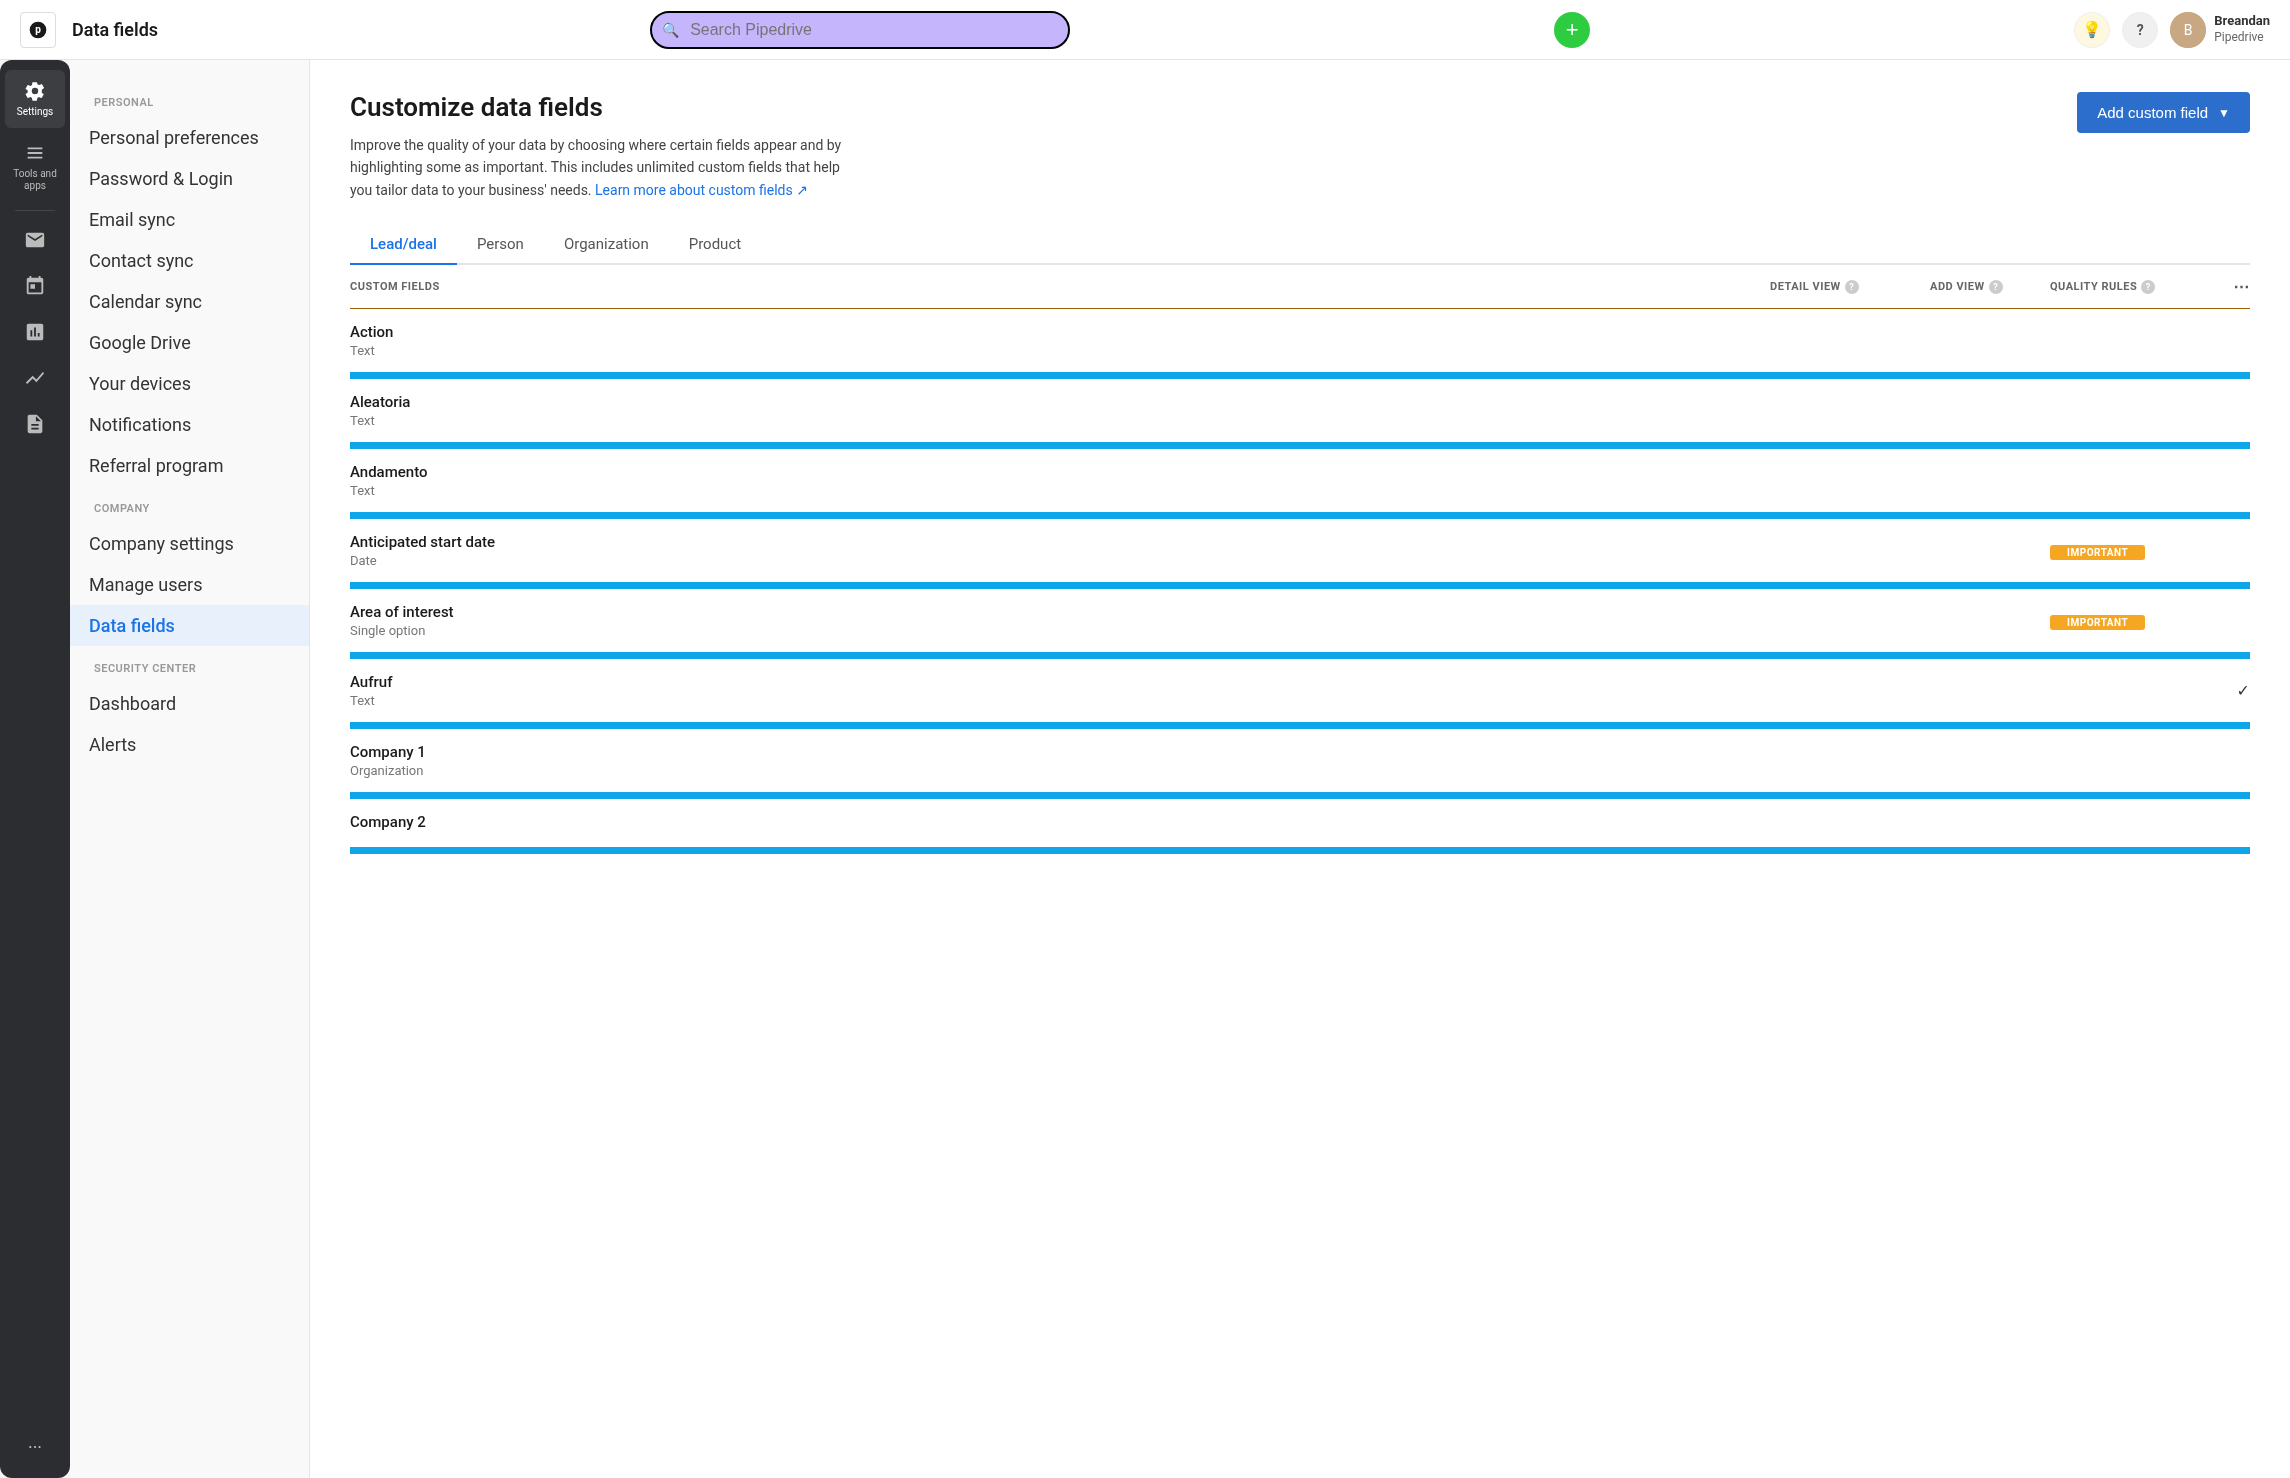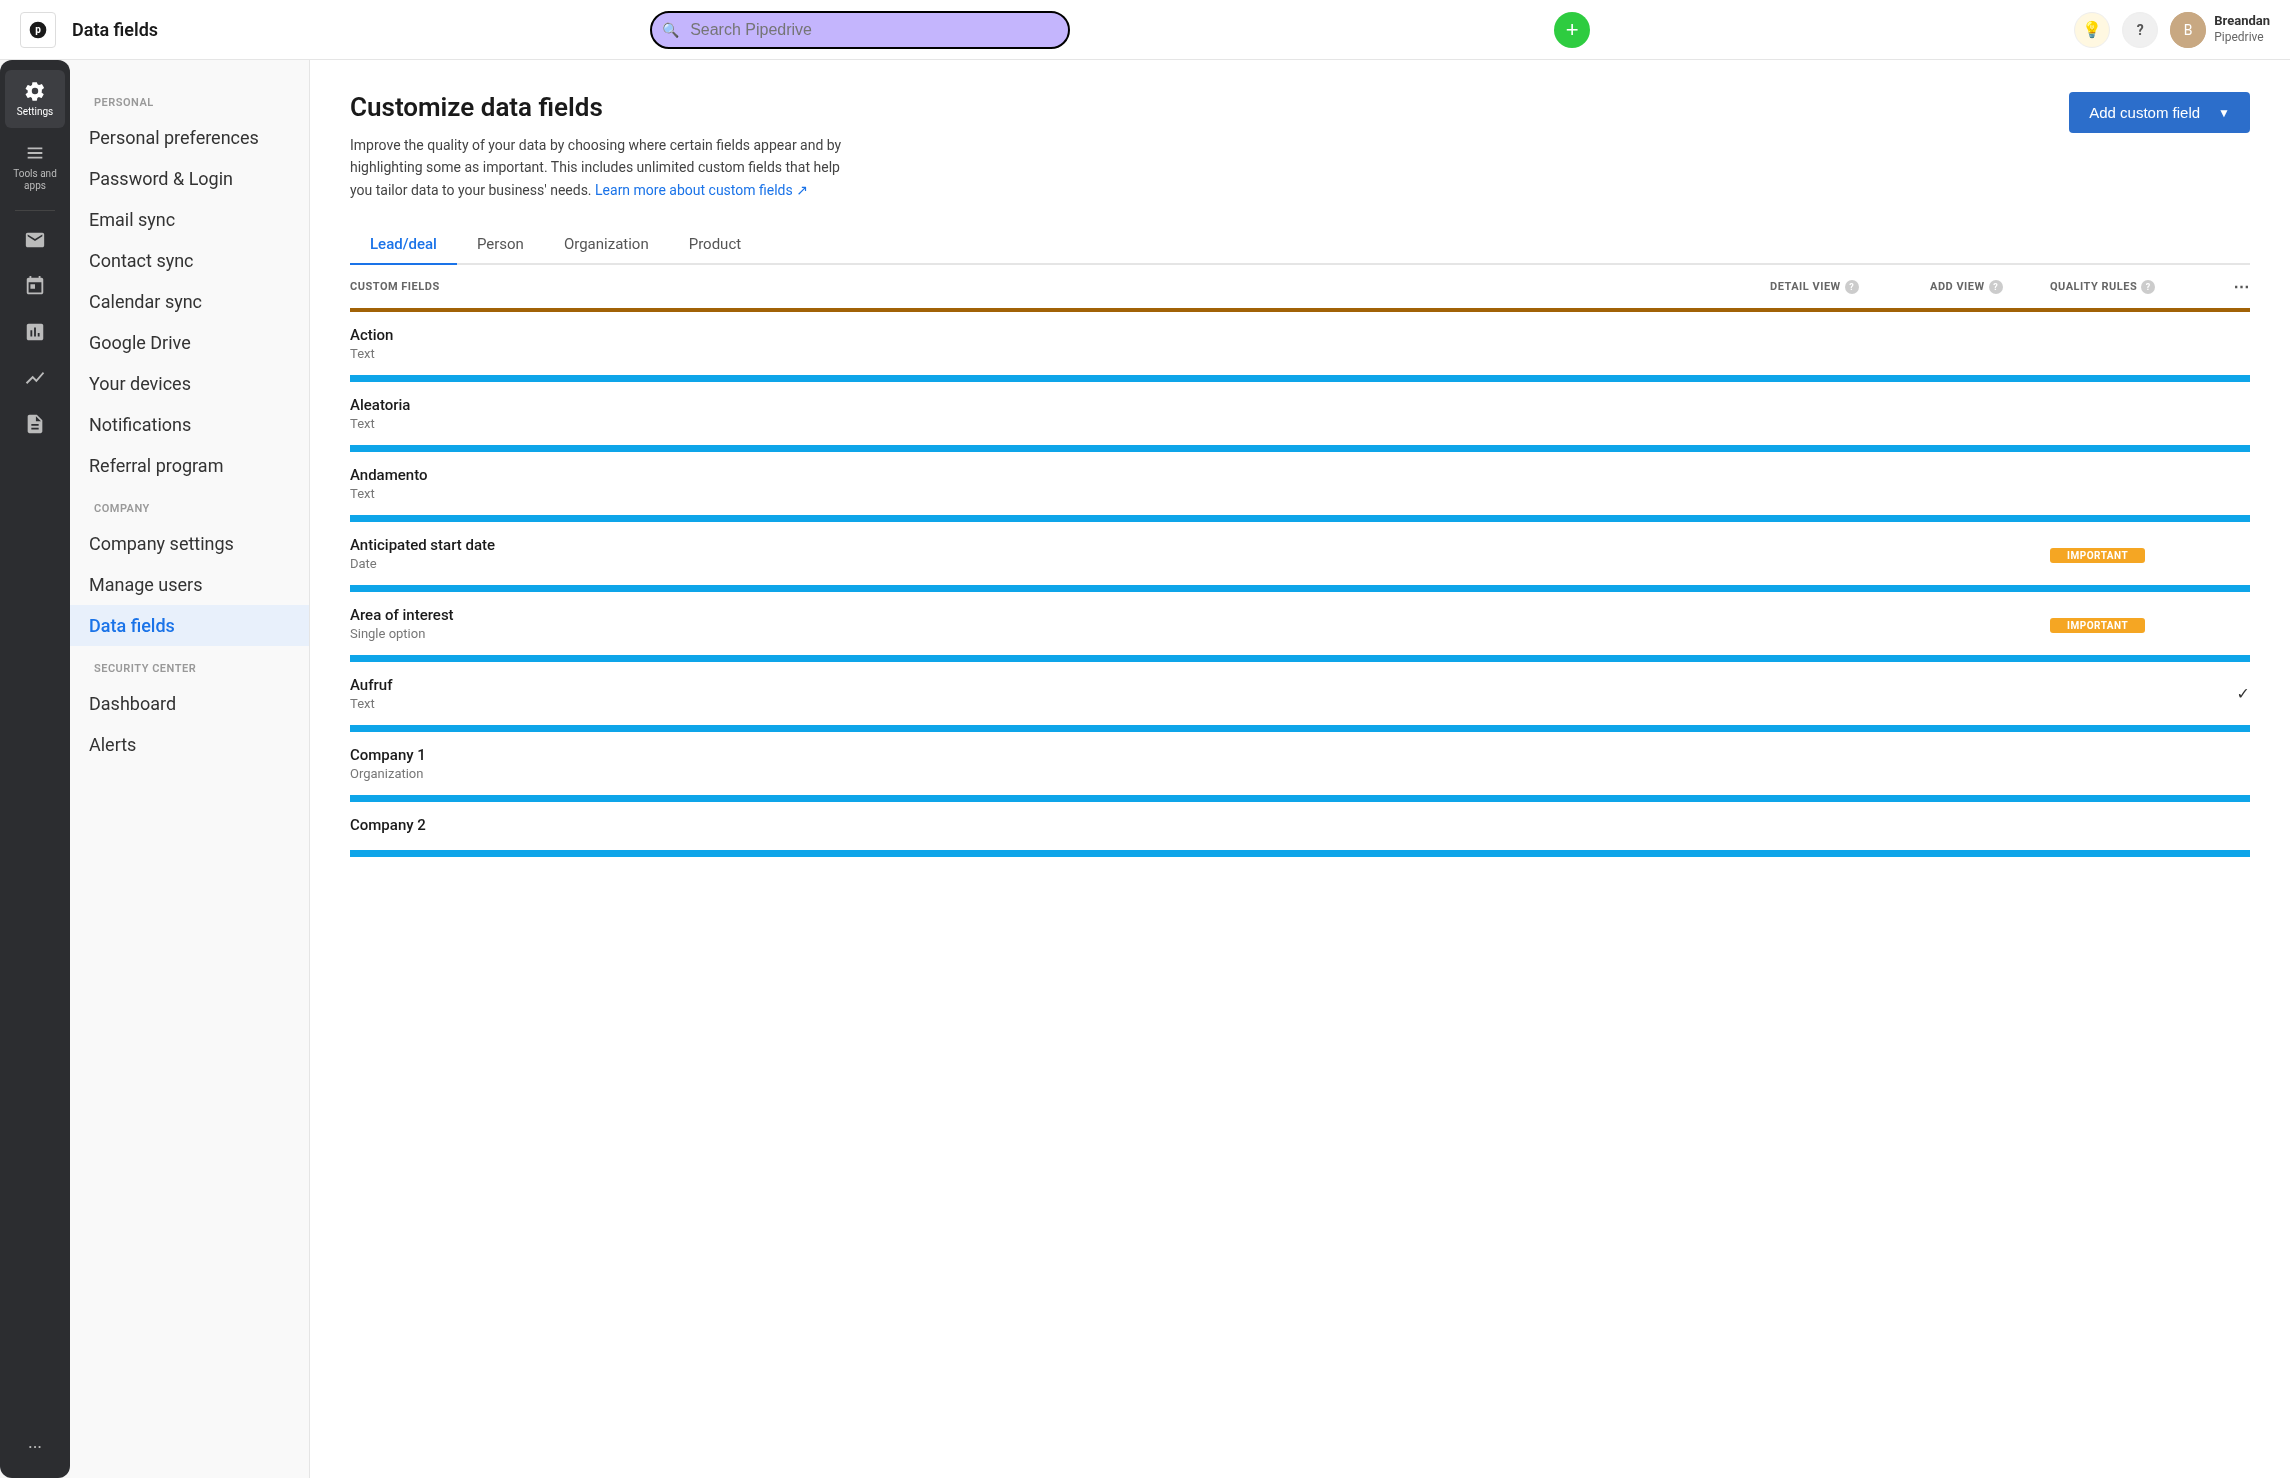--- a/index.html
+++ b/index.html
@@ -202,21 +202,21 @@
       background: #2c6ecb;
       color: #fff;
       border: none;
       border-radius: 4px;
       padding: 12px 20px;
       font-size: 15px;
       font-weight: 500;
       cursor: pointer;
       display: flex;
       align-items: center;
-      gap: 18px;
+      gap: 10px;
       white-space: nowrap;
     }
     .btn-chevron { font-size: 12px; }
 
     
     .tabs {
       display: flex;
       border-bottom: 2px solid #e5e5e5;
       margin-bottom: 0;
       gap: 0;
@@ -228,21 +228,21 @@
       cursor: pointer;
       border-bottom: 2px solid transparent;
       margin-bottom: -2px;
       white-space: nowrap;
     }
     .tab.active { color: #1a73e8; border-bottom-color: #1a73e8; font-weight: 500; }
     .fields-table-header {
       display: grid;
       grid-template-columns: 1fr 160px 120px 160px 40px;
       padding: 12px 0;
-      border-bottom: 4px solid #a16207;
+      border-bottom: 1px solid #a16207;
       font-size: 11px;
       font-weight: 700;
       color: #666;
       letter-spacing: 0.5px;
       text-transform: uppercase;
     }
     .fields-table-header .col-header { display: flex; align-items: center; gap: 4px; }
     .question-icon {
       display: inline-flex; align-items: center; justify-content: center;
       width: 14px; height: 14px;

